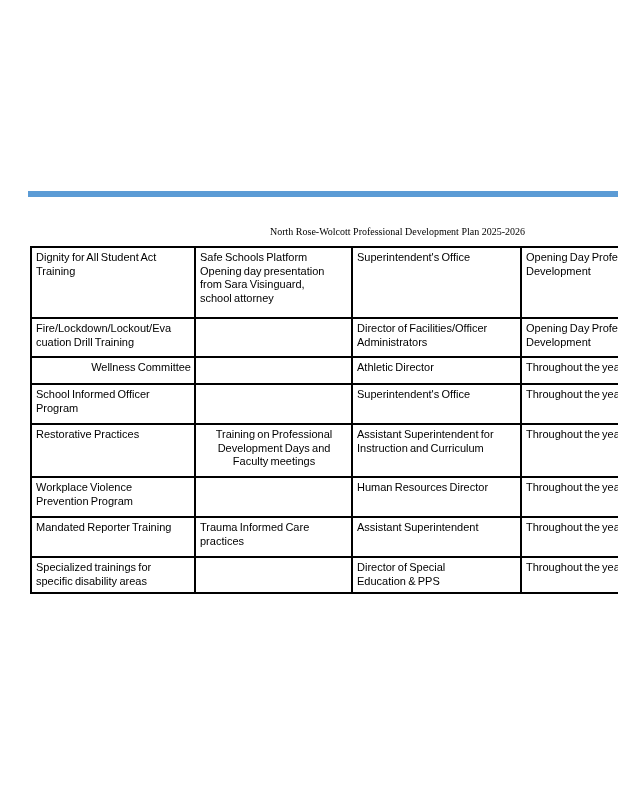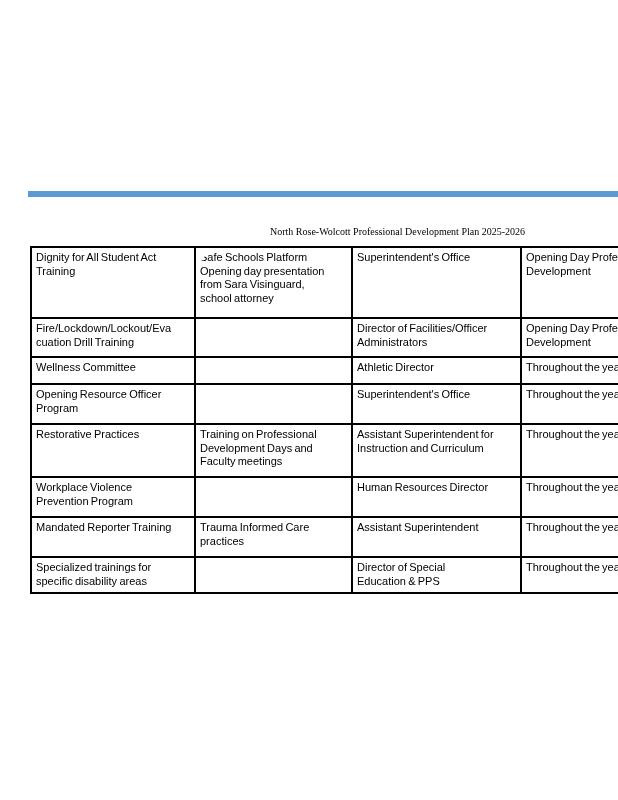--- a/index.html
+++ b/index.html
@@ -69,53 +69,53 @@
   <colgroup>
     <col class="c1">
       <col class="c2">
       <col class="c3">
       <col class="c4">
   </colgroup>
   <tbody>
       <tr style="height: 71px;">
         <td style="border-color: rgb(0, 0, 0); color: rgb(0, 0, 0);">Dignity for All Student Act
 Training</td>
-        <td style="border-color: rgb(0, 0, 0); color: rgb(0, 0, 0); border-radius: 28px;">Safe Schools Platform
+        <td style="border-color: rgb(0, 0, 0); color: rgb(0, 0, 0);">Safe Schools Platform
 Opening day presentation
 from Sara Visinguard,
 school attorney</td>
         <td style="border-color: rgb(0, 0, 0); color: rgb(0, 0, 0);">Superintendent's Office</td>
         <td style="border-color: rgb(0, 0, 0); color: rgb(0, 0, 0);">Opening Day Professional
 Development</td>
       </tr>
       <tr style="height: 39px;">
         <td style="border-color: rgb(0, 0, 0); color: rgb(0, 0, 0);">Fire/Lockdown/Lockout/Eva
 cuation Drill Training</td>
         <td style="border-color: rgb(0, 0, 0); color: rgb(0, 0, 0);"></td>
         <td style="border-color: rgb(0, 0, 0); color: rgb(0, 0, 0);">Director of Facilities/Officer
 Administrators</td>
         <td style="border-color: rgb(0, 0, 0); color: rgb(0, 0, 0);">Opening Day Professional
 Development</td>
       </tr>
       <tr style="height: 27px;">
-        <td style="border-color: rgb(0, 0, 0); color: rgb(0, 0, 0);">Wellness Committee</td>
+        <td style="border-color: rgb(0, 0, 0); color: rgb(0, 0, 0); text-align: right;">Wellness Committee</td>
         <td style="border-color: rgb(0, 0, 0); color: rgb(0, 0, 0);"></td>
         <td style="border-color: rgb(0, 0, 0); color: rgb(0, 0, 0); margin-left: 24px;">Athletic Director</td>
         <td style="border-color: rgb(0, 0, 0); color: rgb(0, 0, 0);">Throughout the year</td>
       </tr>
       <tr style="height: 40px;">
-        <td style="border-color: rgb(0, 0, 0); color: rgb(0, 0, 0);">Opening Resource Officer
+        <td style="border-color: rgb(0, 0, 0); color: rgb(0, 0, 0);">School Informed Officer
 Program</td>
         <td style="border-color: rgb(0, 0, 0); color: rgb(0, 0, 0);"></td>
         <td style="border-color: rgb(0, 0, 0); color: rgb(0, 0, 0);">Superintendent's Office</td>
         <td style="border-color: rgb(0, 0, 0); color: rgb(0, 0, 0);">Throughout the year</td>
       </tr>
       <tr style="height: 53px;">
         <td style="border-color: rgb(0, 0, 0); color: rgb(0, 0, 0);">Restorative Practices</td>
-        <td style="border-color: rgb(0, 0, 0); color: rgb(0, 0, 0);">Training on Professional
+        <td style="border-color: rgb(0, 0, 0); color: rgb(0, 0, 0); text-align: center;">Training on Professional
 Development Days and
 Faculty meetings</td>
         <td style="border-color: rgb(0, 0, 0); color: rgb(0, 0, 0);">Assistant Superintendent for
 Instruction and Curriculum</td>
         <td style="border-color: rgb(0, 0, 0); color: rgb(0, 0, 0);">Throughout the year</td>
       </tr>
       <tr style="height: 40px;">
         <td style="border-color: rgb(0, 0, 0); color: rgb(0, 0, 0);">Workplace Violence
 Prevention Program</td>
         <td style="border-color: rgb(0, 0, 0); color: rgb(0, 0, 0);"></td>

